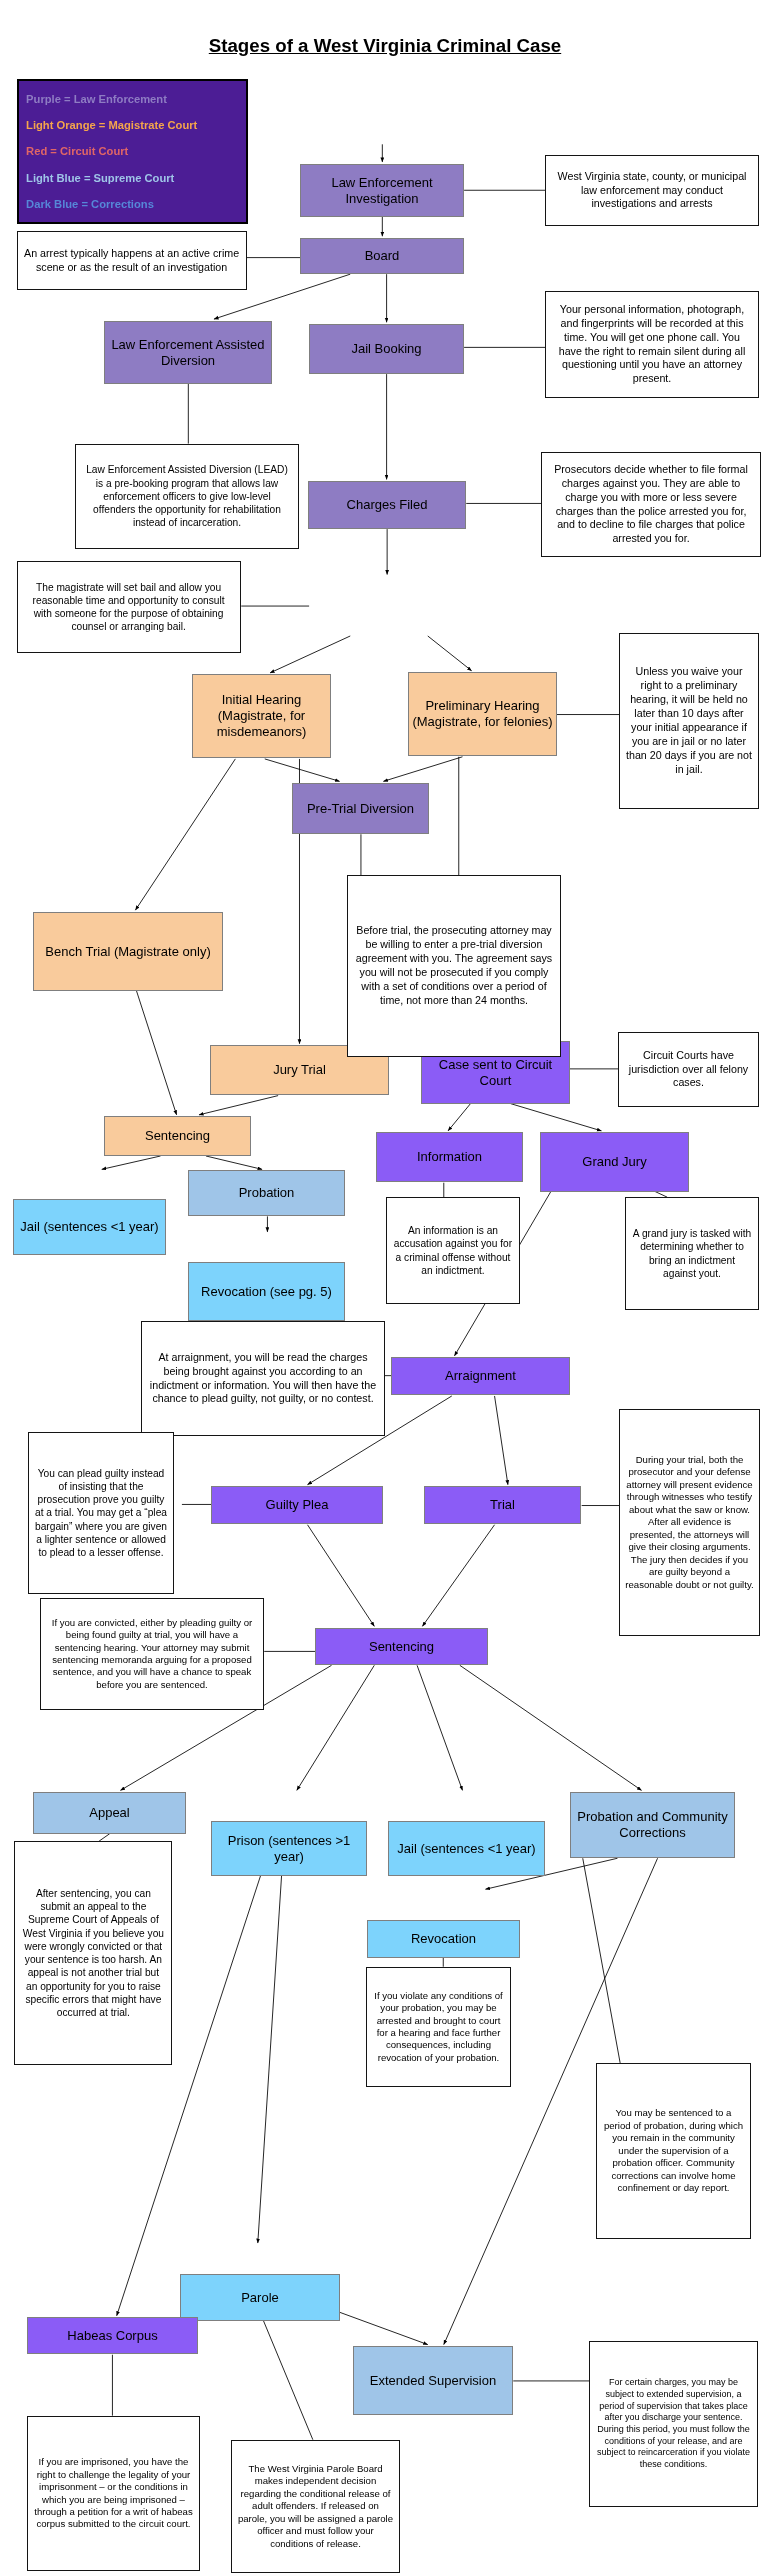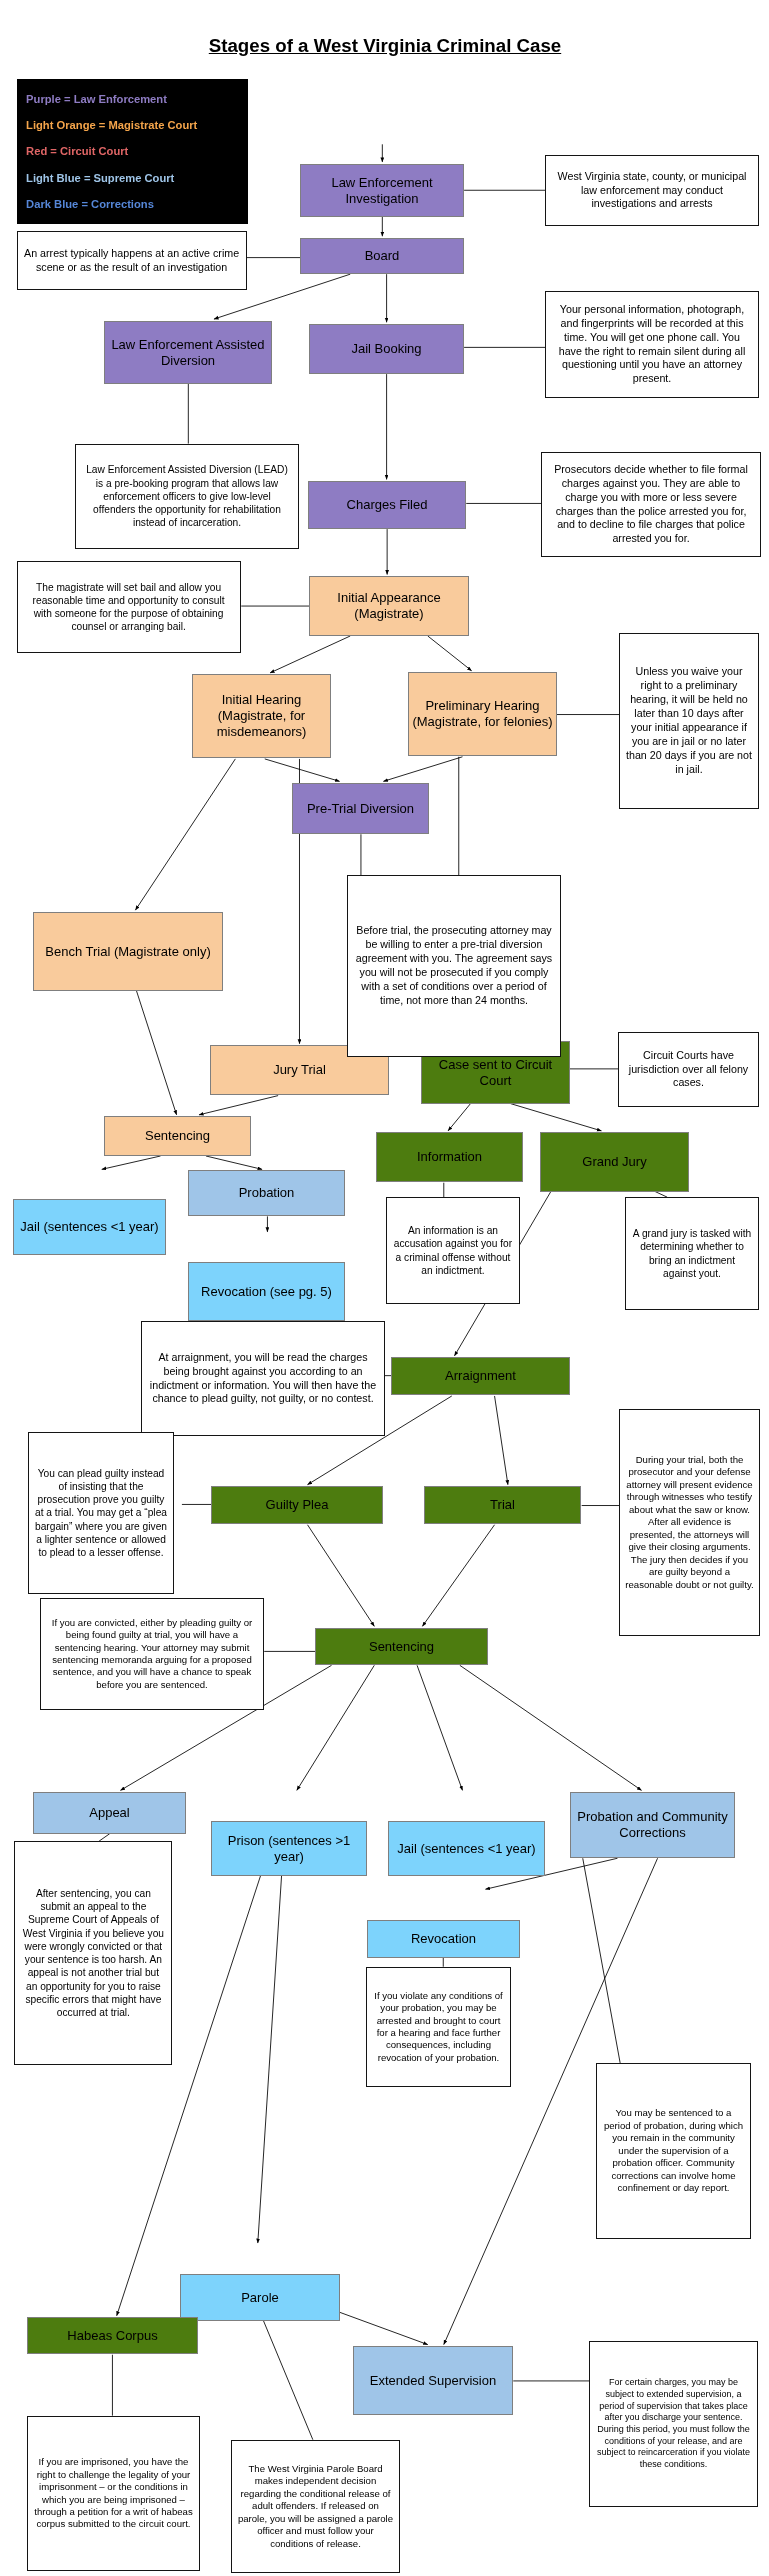--- a/index.html
+++ b/index.html
@@ -12,33 +12,33 @@
     overflow:hidden;
   }
   #edges-svg{position:absolute;left:0;top:0;width:770px;height:2576px;}
   #page-title{
     position:absolute;top:35px;left:0;width:770px;
     text-align:center;font-size:18.7px;font-weight:bold;
     text-decoration:underline;color:#000;
   }
   #legend{
     position:absolute;left:16.6px;top:79px;width:231px;height:145px;
-    border:2.1px solid #000;background:#000000;box-sizing:border-box;
+    border:2.1px solid #000;background:#4c1d95;box-sizing:border-box;
     display:flex;flex-direction:column;justify-content:space-around;
     padding:4.3px 7.5px;
   }
   .legend-item{font-weight:bold;font-size:11.2px;}
   .node{
     position:absolute;display:flex;align-items:center;justify-content:center;
     text-align:center;border:0.5px solid #7f7f7f;box-sizing:border-box;
     padding:2.1px 3.2px;line-height:1.22;color:#000;font-size:13px;
   }
   .purple{background:#8E7CC3;}
   .orange{background:#F9CB9C;}
-  .red{background:#4d7c0f;}
+  .red{background:#8b5cf6;}
   .blue-medium{background:#7dd3fc;margin-top:29px;}
   .blue-light{background:#9FC5E8;}
   .note{
     position:absolute;background:#fff;border:1.1px solid #141414;
     display:flex;align-items:center;justify-content:center;text-align:center;
     box-sizing:border-box;padding:3.2px 5.3px;line-height:1.3;color:#000;
   }
 </style>
 </head>
 <body>
@@ -126,23 +126,20 @@
     </div>
     <div class="node purple" style="left: 104px; top: 321px; width: 168px; height: 63px;">
       <span>Law Enforcement Assisted Diversion</span>
     </div>
     <div class="node purple" style="left: 309px; top: 324px; width: 155px; height: 50px;">
       <span>Jail Booking</span>
     </div>
     <div class="node purple" style="left: 308px; top: 481px; width: 158px; height: 48px;">
       <span>Charges Filed</span>
     </div>
-    <div class="node orange" style="left: 309px; top: 576px; width: 160px; height: 60px;">
-      <span>Initial Appearance (Magistrate)</span>
-    </div>
     <div class="node orange" style="left: 192px; top: 674px; width: 139px; height: 84px;">
       <span>Initial Hearing (Magistrate, for misdemeanors)</span>
     </div>
     <div class="node orange" style="left: 408px; top: 672px; width: 149px; height: 84px;">
       <span>Preliminary Hearing (Magistrate, for felonies)</span>
     </div>
     <div class="node purple" style="left: 292px; top: 783px; width: 137px; height: 51px;">
       <span>Pre-Trial Diversion</span>
     </div>
     <div class="node orange" style="left: 33px; top: 912px; width: 190px; height: 79px;">

